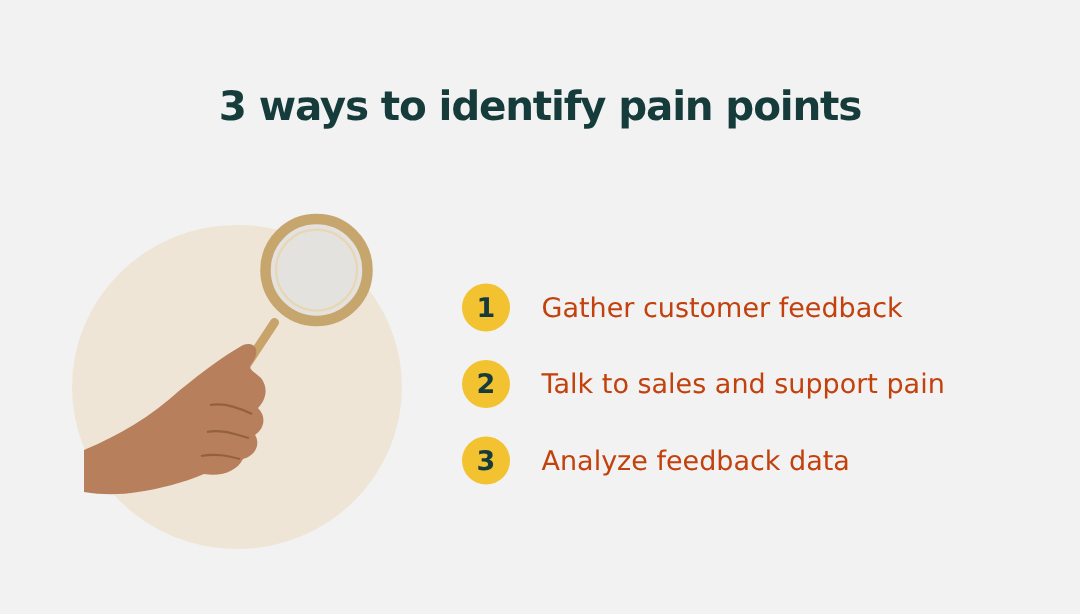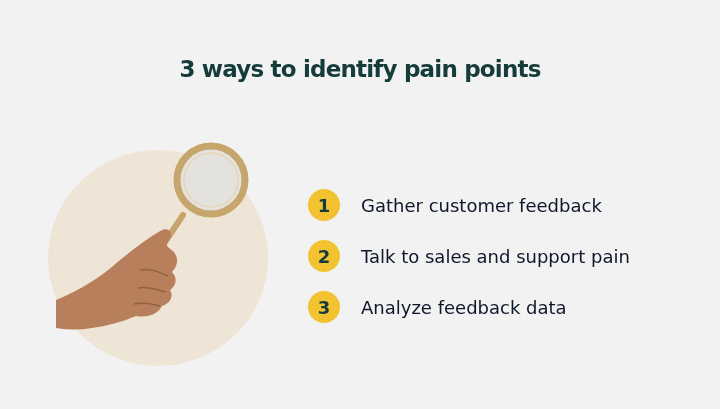--- a/index.html
+++ b/index.html
@@ -1,23 +1,23 @@
 <!DOCTYPE html>
 <html><head>
 <meta charset="utf-8">
 <style>
   html, body { margin:0; padding:0; }
   body { width:720px; height:409px; background:#f2f2f2; position:relative; overflow:hidden; font-family:"DejaVu Sans", sans-serif; }
-  .title { position:absolute; left:0; top:56px; width:720px; text-align:center; font-size:23px; font-weight:bold; color:#153b3a; letter-spacing:-0.8px; }
+  .title { position:absolute; left:0; top:56px; width:720px; text-align:center; font-size:27px; font-weight:bold; color:#153b3a; letter-spacing:-0.8px; }
   .circle { position:absolute; left:48px; top:150px; width:220px; height:216px; border-radius:50%; background:#efe5d6; }
   .illus { position:absolute; left:40px; top:130px; width:240px; height:240px; }
   .list { position:absolute; left:308px; top:190px; }
   .item { display:flex; align-items:center; height:30px; margin-bottom:21px; }
   .badge { width:32px; height:32px; border-radius:50%; background:#f2c230; color:#153b3a; font-weight:bold; font-size:18px; display:flex; align-items:center; justify-content:center; flex-shrink:0; }
-  .label { margin-left:21px; font-size:18px; color:#0f172a; white-space:nowrap; }
+  .label { margin-left:21px; font-size:18px; color:#c2410c; white-space:nowrap; }
 </style>
 </head>
 <body>
 
 <h1 class="title" style="margin:0;">3 ways to identify pain points</h1>
 
 <div class="circle"></div>
 <svg class="illus" viewBox="0 0 240 240">
 
   <line x1="143" y1="85" x2="108" y2="138" stroke="#c9a46a" stroke-width="6" stroke-linecap="round"></line>

